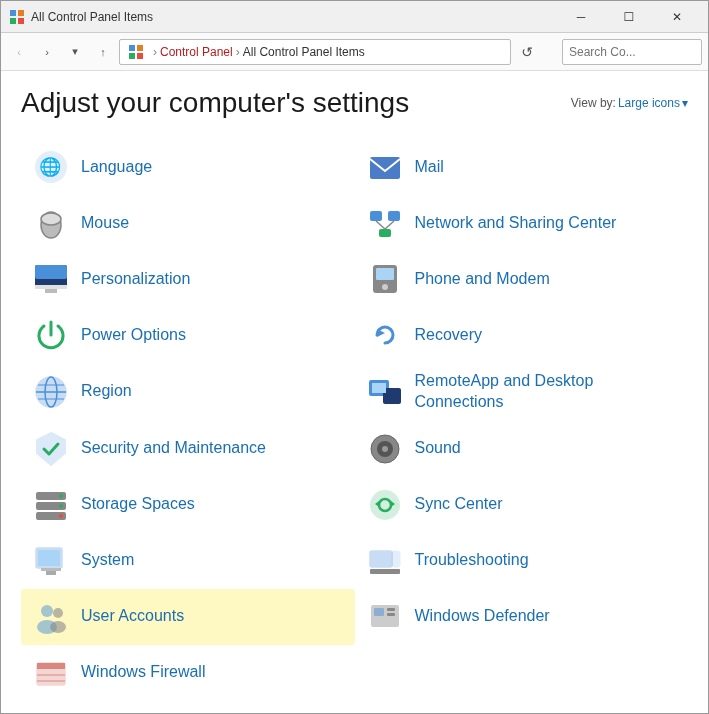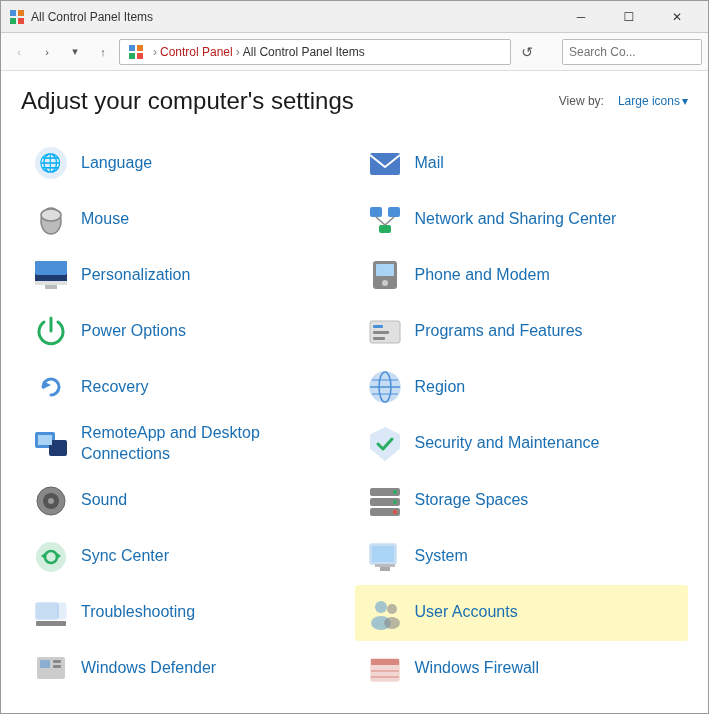--- a/index.html
+++ b/index.html
@@ -113,28 +113,28 @@
     .content-area::-webkit-scrollbar-track { background: #f0f0f0; }
     .content-area::-webkit-scrollbar-thumb { background: #c1c1c1; border: 2px solid #f0f0f0; border-radius: 6px; }
 
     .page-header {
       display: flex;
       justify-content: space-between;
       align-items: center;
       margin-bottom: 20px;
     }
     .page-title {
-      font-size: 24px;
+      font-size: 28px;
       font-weight: 300;
       color: #1a1a1a;
     }
     .view-by {
       display: flex;
       align-items: center;
-      gap: 14px;
+      gap: 2px;
       font-size: 12px;
       color: #555;
     }
     .view-by-label { color: #555; }
     .view-by-value {
       color: #1a6fb3;
       cursor: pointer;
       display: flex; align-items: center; gap: 2px;
     }
 
@@ -294,31 +294,20 @@
       <svg width="36" height="36" viewBox="0 0 36 36">
               <path d="M18 5 L18 18" stroke="#27ae60" stroke-width="3" stroke-linecap="round"></path>
               <path d="M11 9 A12 12 0 1 0 25 9" fill="none" stroke="#27ae60" stroke-width="3" stroke-linecap="round"></path>
             </svg>
     </div>
     <span class="item-label">Power Options</span>
   </div>
         <div class="item">
     <div class="item-icon">
       <svg width="36" height="36" viewBox="0 0 36 36">
-              <rect x="3" y="8" width="30" height="22" rx="2" fill="#e0e0e0" stroke="#bbb" stroke-width="1"></rect>
-              <rect x="6" y="12" width="10" height="3" rx="1" fill="#4a90d9"></rect>
-              <rect x="6" y="18" width="16" height="3" rx="1" fill="#888"></rect>
-              <rect x="6" y="24" width="12" height="3" rx="1" fill="#888"></rect>
-            </svg>
-    </div>
-    <span class="item-label">Programs and Features</span>
-  </div>
-        <div class="item">
-    <div class="item-icon">
-      <svg width="36" height="36" viewBox="0 0 36 36">
               <path d="M10 18 A8 8 0 1 1 18 26" fill="none" stroke="#4a90d9" stroke-width="3" stroke-linecap="round"></path>
               <polygon points="10,12 10,20 18,16" fill="#4a90d9"></polygon>
             </svg>
     </div>
     <span class="item-label">Recovery</span>
   </div>
         <div class="item">
     <div class="item-icon">
       <svg width="36" height="36" viewBox="0 0 36 36">
               <circle cx="18" cy="18" r="15" fill="#4a90d9" opacity="0.3" stroke="#4a90d9" stroke-width="1.5"></circle>

